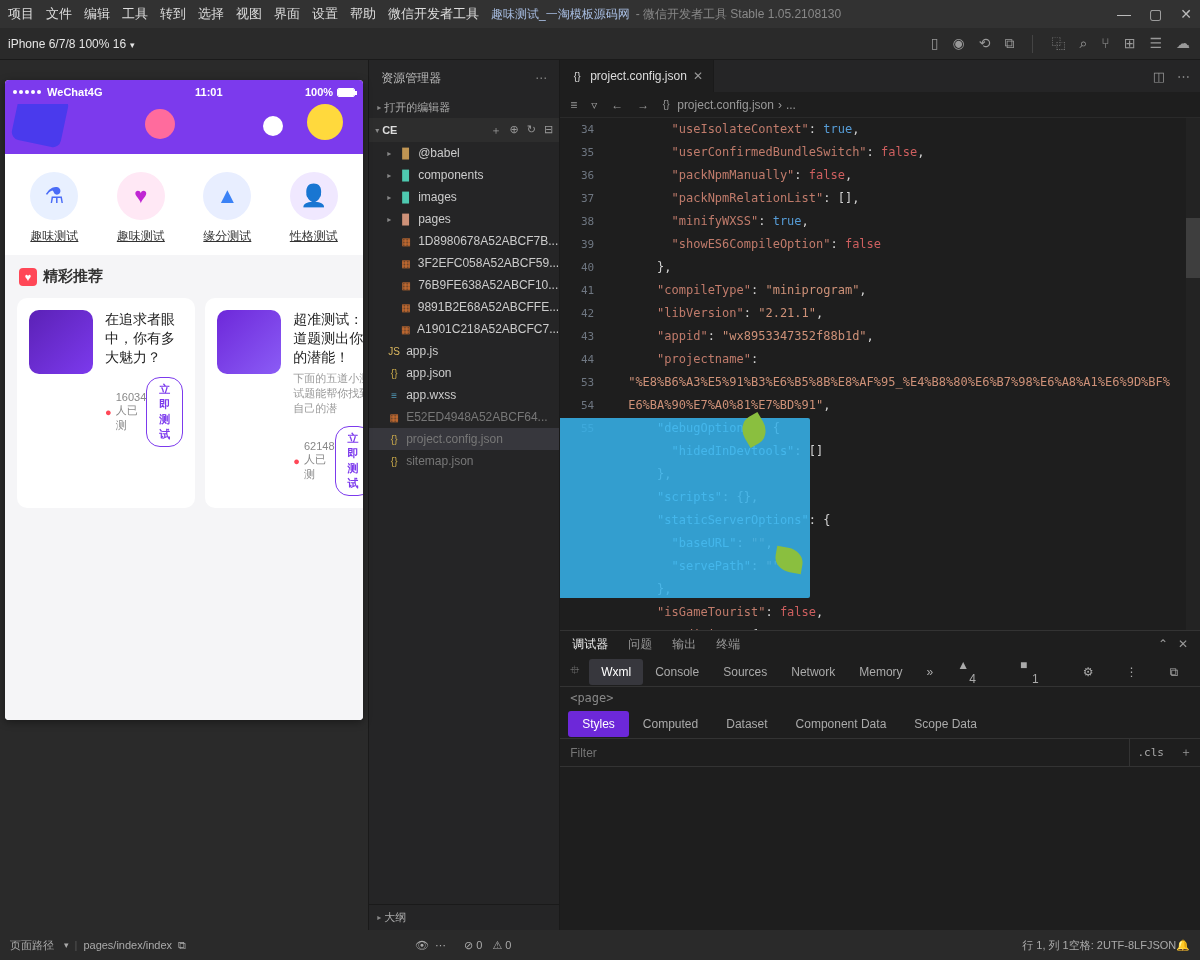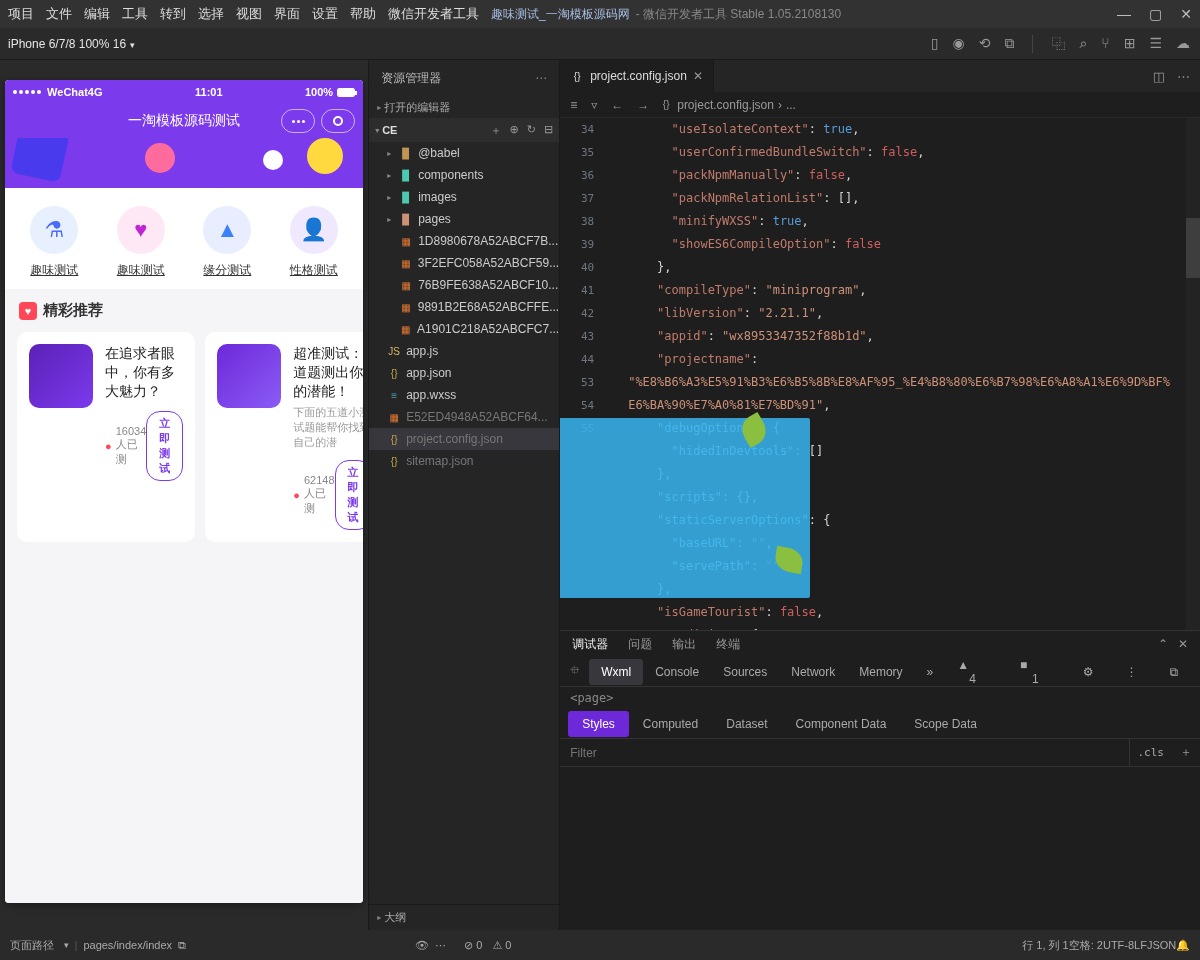--- a/index.html
+++ b/index.html
@@ -12,21 +12,21 @@
 .winctl { margin-left:auto; display:flex; gap:18px; color:#bbb; font-size:14px; }
 .winctl span { cursor:pointer; }
 .toolbar { height:32px; background:#2a2a2a; display:flex; align-items:center; border-bottom:1px solid #1a1a1a; }
 .tb-left { padding-left:8px; color:#e5e5e5; font-size:12px; }
 .tb-arrow { font-size:9px; margin-left:4px; }
 .tb-icons { margin-left:auto; display:flex; gap:14px; padding-right:10px; color:#999; font-size:14px; }
 .tb-icons span { cursor:pointer; }
 .tb-divider { width:1px; height:18px; background:#444; margin:0 4px; }
 .main { height:870px; display:flex; }
 .simulator { width:436px; background:#2a2a2a; display:flex; flex-direction:column; align-items:center; padding-top:20px; }
-.device { width:358px; height:823px; background:#fff; border-radius:4px; overflow:hidden; display:flex; flex-direction:column; box-shadow:0 2px 8px rgba(0,0,0,.4); }
+.device { width:358px; height:640px; background:#fff; border-radius:4px; overflow:hidden; display:flex; flex-direction:column; box-shadow:0 2px 8px rgba(0,0,0,.4); }
 .statusbar { height:24px; background:#7c3aed; display:flex; align-items:center; color:#fff; font-size:11px; padding:0 8px; font-weight:600; }
 .sb-left { display:flex; align-items:center; gap:2px; }
 .dot { width:4px; height:4px; border-radius:50%; background:#fff; display:inline-block; }
 .sb-time { position:absolute; left:190px; }
 .sb-right { margin-left:auto; display:flex; gap:4px; align-items:center; }
 .battery { width:18px; height:9px; border:1px solid #fff; border-radius:2px; position:relative; }
 .battery:after { content:''; position:absolute; right:-3px; top:2px; width:2px; height:4px; background:#fff; }
 .battery-fill { background:#fff; height:100%; border-radius:1px; }
 .navbar { height:34px; background:#7c3aed; display:flex; align-items:center; justify-content:center; color:#fff; font-size:14px; position:relative; }
 .nav-pills { position:absolute; right:8px; display:flex; gap:6px; }
@@ -193,35 +193,20 @@
             <span style="margin-left:4px">WeChat4G</span>
           </div>
         <span class="sb-time">11:01</span>
         <div class="sb-right">
             <span>100%</span>
             <div class="battery">
               <div class="battery-fill" style="width:100%"></div>
             </div>
           </div>
       </div>
-      <div class="navbar">
-        <span>一淘模板源码测试</span>
-        <div class="nav-pills">
-          <div class="pill">
-              <div class="pill-dots">
-                <span></span>
-                <span></span>
-                <span></span>
-              </div>
-            </div>
-          <div class="pill">
-              <div class="pill-ring"></div>
-            </div>
-        </div>
-      </div>
       <div class="hero">
         <div class="hero-shape" style="left:10px;top:-10px;width:50px;height:50px;background:#4a3aed;border-radius:8px;transform:rotate(12deg)"></div>
         <div class="hero-shape" style="left:140px;top:5px;width:30px;height:30px;background:#ff6b9d;border-radius:50%"></div>
         <div class="hero-shape" style="right:20px;top:0;width:36px;height:36px;background:#ffd93d;border-radius:50%"></div>
         <div class="hero-shape" style="right:80px;top:12px;width:20px;height:20px;background:#fff;border-radius:50%"></div>
       </div>
       <div class="app-body">
         <div class="cats" id="cats">
             <div class="cat">
               <div class="cat-icon ci1">⚗</div>

